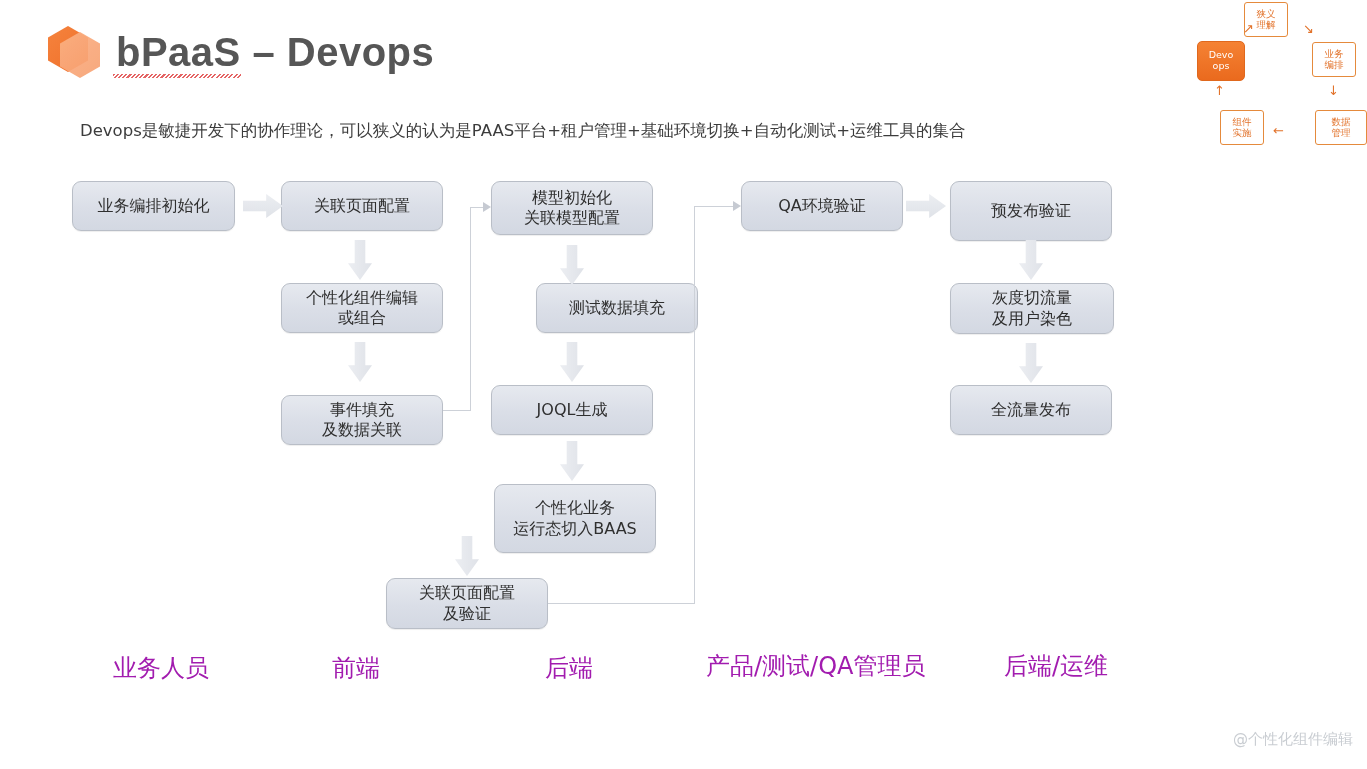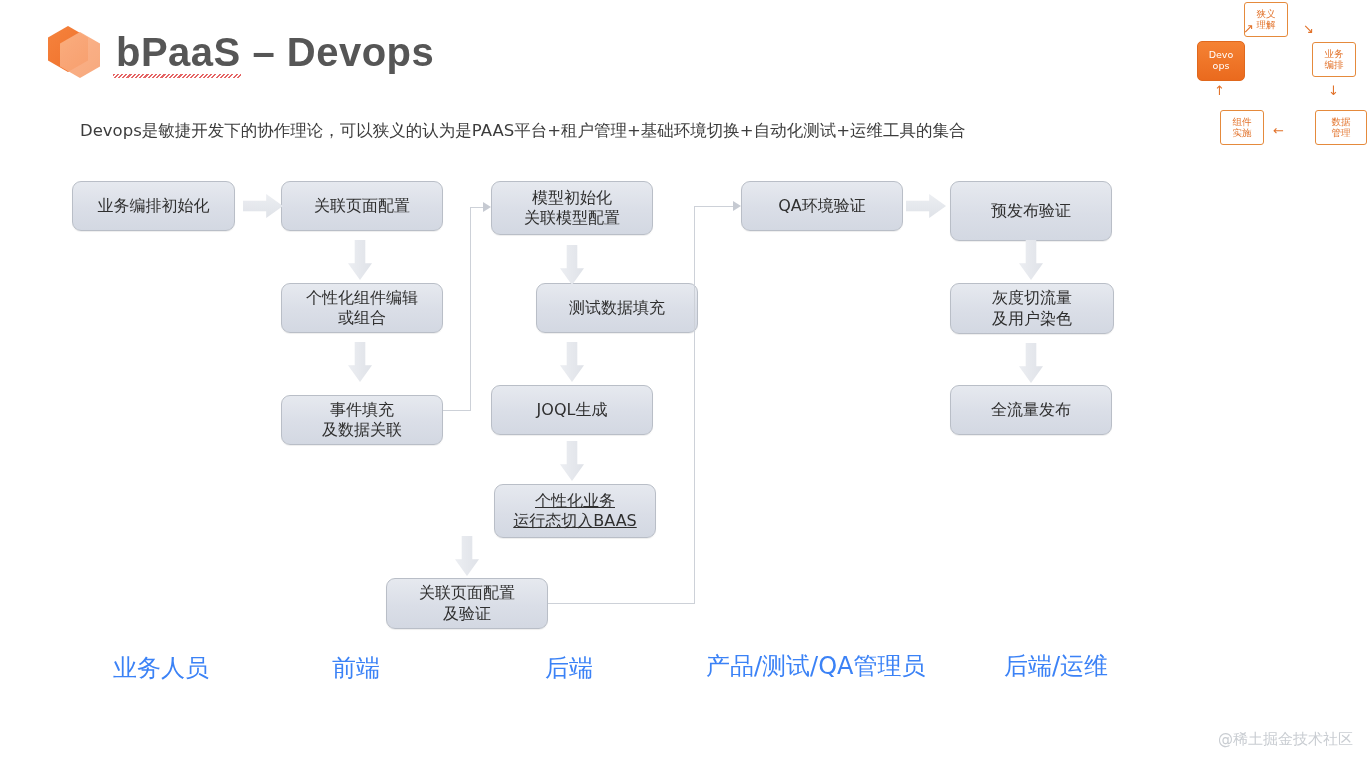--- a/index.html
+++ b/index.html
@@ -126,21 +126,21 @@
     width: 0; height: 0;
     border-top: 5px solid transparent;
     border-bottom: 5px solid transparent;
     border-left: 8px solid #c6cad2;
   }
 
   
   .role-label {
     position: absolute;
     font-size: 24px;
-    color: #3b82f6;
+    color: #a21caf;
     white-space: nowrap;
     font-family: "DejaVu Sans", "Liberation Sans", sans-serif;
   }
 
   
   #mini-cycle {
     position: absolute;
     left: 1185px;
     top: 0px;
     width: 182px;
@@ -206,21 +206,21 @@
     <div class="node" style="left: 72px; top: 181px; width: 163px; height: 50px;">业务编排初始化</div>
     <div class="node" style="left: 281px; top: 181px; width: 162px; height: 50px;">关联页面配置</div>
     <div class="node" style="left: 281px; top: 283px; width: 162px; height: 50px;">个性化组件编辑
 或组合</div>
     <div class="node" style="left: 281px; top: 395px; width: 162px; height: 50px;">事件填充
 及数据关联</div>
     <div class="node" style="left: 491px; top: 181px; width: 162px; height: 54px;">模型初始化
 关联模型配置</div>
     <div class="node" style="left: 491px; top: 283px; width: 162px; height: 50px; margin-left: 45px;">测试数据填充</div>
     <div class="node" style="left: 491px; top: 385px; width: 162px; height: 50px;">JOQL生成</div>
-    <div class="node" style="left: 494px; top: 484px; width: 162px; height: 54px; text-decoration: underline;">个性化业务
+    <div class="node" style="left: 494px; top: 484px; width: 162px; height: 69px;">个性化业务
 运行态切入BAAS</div>
     <div class="node" style="left: 386px; top: 578px; width: 162px; height: 51px;">关联页面配置
 及验证</div>
     <div class="node" style="left: 741px; top: 181px; width: 162px; height: 50px;">QA环境验证</div>
     <div class="node" style="left: 950px; top: 181px; width: 162px; height: 60px;">预发布验证</div>
     <div class="node" style="left: 950px; top: 283px; width: 164px; height: 51px;">灰度切流量
 及用户染色</div>
     <div class="node" style="left: 950px; top: 385px; width: 162px; height: 50px;">全流量发布</div>
   </div>
 
@@ -269,13 +269,13 @@
 管理</div>
     <div class="mini-box" style="left: 35px; top: 110px; width: 44px; height: 35px; font-family: Liberation Serif, serif;">组件
 实施</div>
     <div class="mini-arrow" style="left: 118px; top: 22px;">↘</div>
     <div class="mini-arrow" style="left: 143px; top: 84px;">↓</div>
     <div class="mini-arrow" style="left: 88px; top: 124px;">←</div>
     <div class="mini-arrow" style="left: 29px; top: 84px;">↑</div>
     <div class="mini-arrow" style="left: 58px; top: 22px;">↗</div>
   </div>
 
-<div id="watermark">@稀土掘金技术社区</div>
+<div id="watermark">@个性化组件编辑</div>
 
 </body></html>

